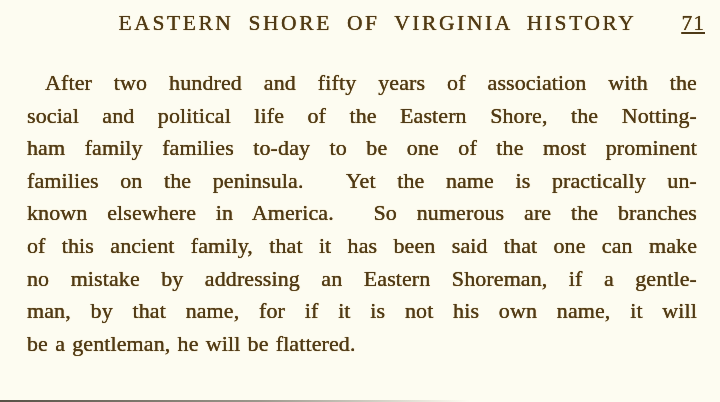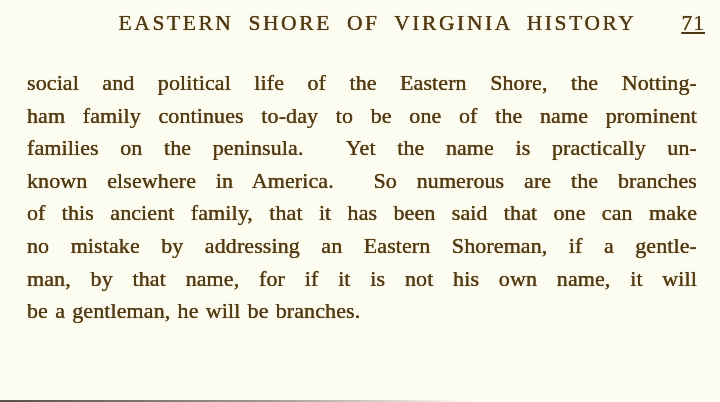--- a/index.html
+++ b/index.html
@@ -60,25 +60,26 @@
 <body>
 
 <div class="page">
 
   <div class="running-header">
     <span class="header-title">EASTERN SHORE OF VIRGINIA HISTORY</span>
     <span class="page-number">71</span>
   </div>
 
   <div class="paragraph">
+    <div class="text-line indent">After two hundred and fifty years of association with the</div>
     <div class="text-line">social and political life of the Eastern Shore, the Notting-</div>
-    <div class="text-line">ham family continues to-day to be one of the name prominent</div>
+    <div class="text-line">ham family families to-day to be one of the most prominent</div>
     <div class="text-line">families on the peninsula.&nbsp; Yet the name is practically un-</div>
     <div class="text-line">known elsewhere in America.&nbsp; So numerous are the branches</div>
     <div class="text-line">of this ancient family, that it has been said that one can make</div>
     <div class="text-line">no mistake by addressing an Eastern Shoreman, if a gentle-</div>
     <div class="text-line">man, by that name, for if it is not his own name, it will</div>
-    <div class="text-line last">be a gentleman, he will be branches.</div>
+    <div class="text-line last">be a gentleman, he will be flattered.</div>
   </div>
 
   <div class="scan-edge"></div>
 
 </div>
 
 </body></html>

